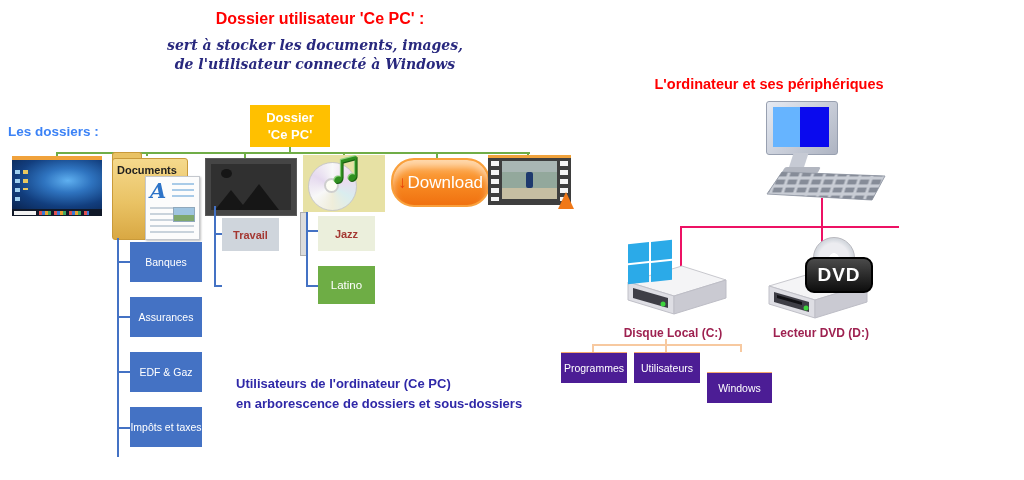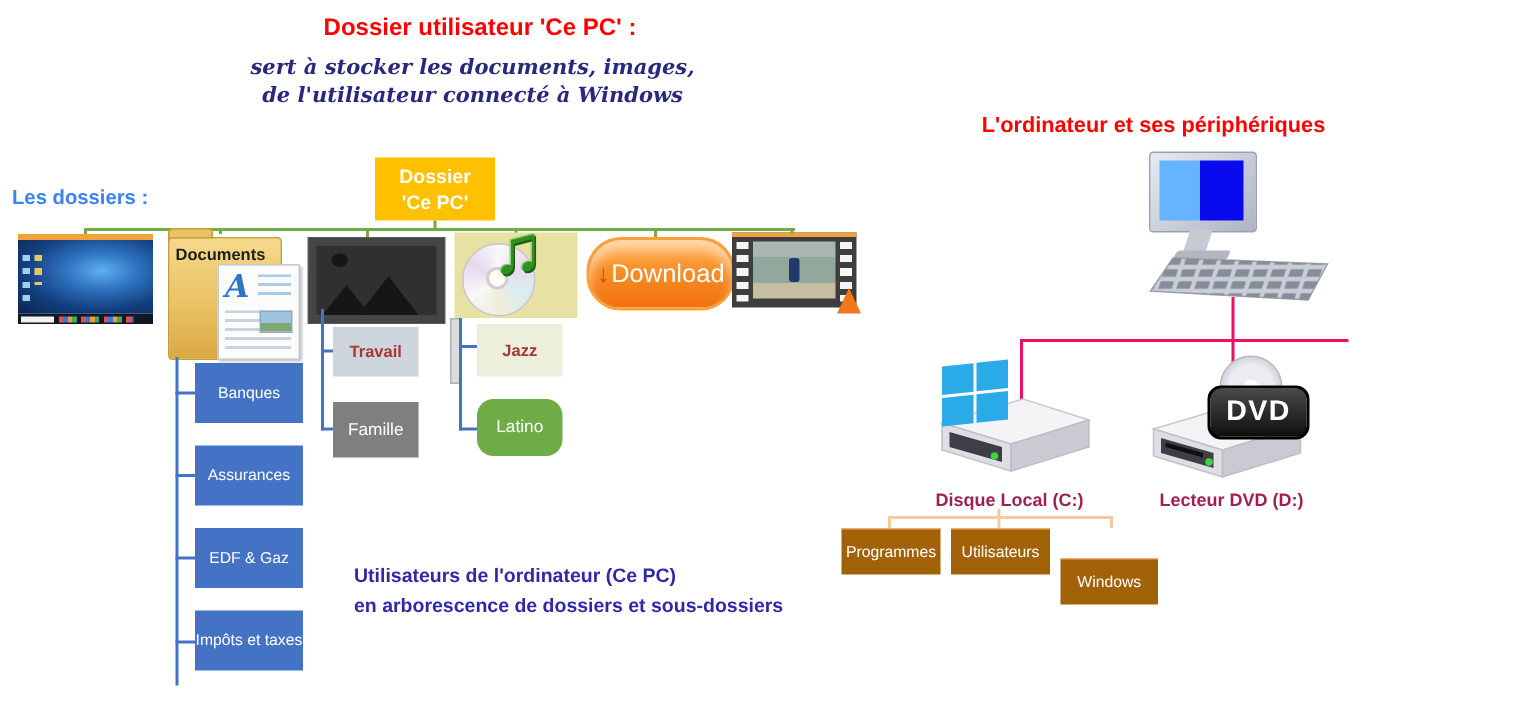--- a/index.html
+++ b/index.html
@@ -104,21 +104,21 @@
             border-left:8px solid transparent;border-right:8px solid transparent;border-bottom:17px solid #F07818;}
 
   
   .bbox{background:#4472C4;color:#fff;font-size:10.5px;white-space:nowrap;}
   .doc-child{left:130px;width:72px;height:40px;}
   .travail{left:222px;top:218px;width:57px;height:33px;background:#CFD5DC;color:#A43832;
            font-weight:bold;font-size:11px;}
   .famille{left:222px;top:268px;width:57px;height:37px;background:#7F7F7F;color:#fff;font-size:11.5px;}
   .jazz{left:318px;top:216px;width:57px;height:35px;background:#EBEFDC;color:#A43832;
         font-weight:bold;font-size:11px;}
-  .latino{left:318px;top:266px;width:57px;height:38px;background:#6EAD45;color:#fff;font-size:11.5px;border-radius:11px;}
+  .latino{left:318px;top:266px;width:57px;height:38px;background:#6EAD45;color:#fff;font-size:11.5px;}
 
   
   .mon{left:766px;top:101px;width:70px;height:52px;border-radius:3px;border:1px solid #98A0B0;
        background:linear-gradient(135deg,#E6EAF2,#AEB4C2);}
   .mon-screen{position:absolute;left:6px;top:5px;width:56px;height:40px;
               background:linear-gradient(to right,#66B4FF 0 48%,#0A0AEE 48% 100%);}
   .mon-neck{left:791px;top:153px;width:15px;height:16px;background:#C6CAD4;transform:skewX(-18deg);}
   .mon-foot{left:783px;top:167px;width:36px;height:7px;background:#B2B6C0;border-radius:2px;transform:skewX(-28deg);}
   .kb{left:766px;top:170px;width:120px;height:34px;}
 
@@ -127,21 +127,21 @@
   .win-logo{left:628px;top:242px;width:44px;height:40px;display:grid;
             grid-template-columns:1fr 1fr;grid-template-rows:1fr 1fr;gap:2px;transform:skewY(-6deg);}
   .win-logo div{background:#2BAAE8;}
   .dvd-disc{left:813px;top:237px;width:40px;height:40px;border-radius:50%;border:1px solid #B8B8BE;
             background:radial-gradient(circle,#FFFFFF 16%,#ECECF0 18% 52%,#D6DAE0 66%,#C4C8D0 100%);}
   .dvd-badge{left:805px;top:257px;width:64px;height:32px;border-radius:9px;border:2px solid #000;
              background:linear-gradient(180deg,#4A4A4A,#0E0E0E);color:#fff;font-weight:bold;
              font-size:19px;letter-spacing:1px;}
   .drive-label{top:326px;width:130px;text-align:center;color:#9E2150;font-weight:bold;font-size:12px;}
 
-  .obox{top:352px;height:30px;background:#a16207;border-top:1px solid #F5A86E;
+  .obox{top:352px;height:30px;background:#4c1d95;border-top:1px solid #F5A86E;
         color:#fff;font-size:10.5px;white-space:nowrap;}
 </style>
 </head>
 <body>
 
 <div id="stage">
 
   <div class="abs main-title">Dossier utilisateur 'Ce PC' :</div>
   <div class="abs subtitle">
     <div>sert à stocker les documents, images,</div>
@@ -221,21 +221,20 @@
   <div class="c-blue" style="left:117px;top:427px;width:13px;height:2px;"></div>
   <div class="abs flexc bbox doc-child" style="top:242px;">Banques</div>
   <div class="abs flexc bbox doc-child" style="top:297px;">Assurances</div>
   <div class="abs flexc bbox doc-child" style="top:352px;">EDF &amp; Gaz</div>
   <div class="abs flexc bbox doc-child" style="top:407px;">Impôts et taxes</div>
 
   <div class="c-blue" style="left:214px;top:206px;width:2px;height:81px;"></div>
   <div class="c-blue" style="left:214px;top:233px;width:8px;height:2px;"></div>
   <div class="c-blue" style="left:214px;top:285px;width:8px;height:2px;"></div>
   <div class="abs flexc travail">Travail</div>
-  <div class="abs flexc famille">Famille</div>
 
   <div class="c-blue" style="left:306px;top:212px;width:2px;height:75px;"></div>
   <div class="c-blue" style="left:306px;top:230px;width:12px;height:2px;"></div>
   <div class="c-blue" style="left:306px;top:285px;width:12px;height:2px;"></div>
   <div class="abs flexc jazz">Jazz</div>
   <div class="abs flexc latino">Latino</div>
 
   <div class="abs caption">
     <div>Utilisateurs de l'ordinateur (Ce PC)</div>
     <div>en arborescence de dossiers et sous-dossiers</div>

